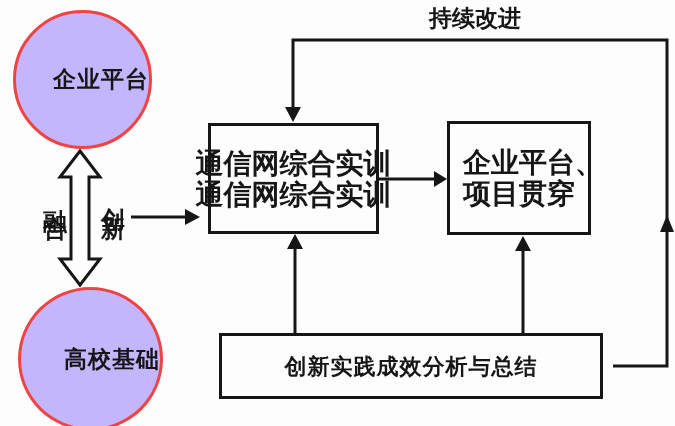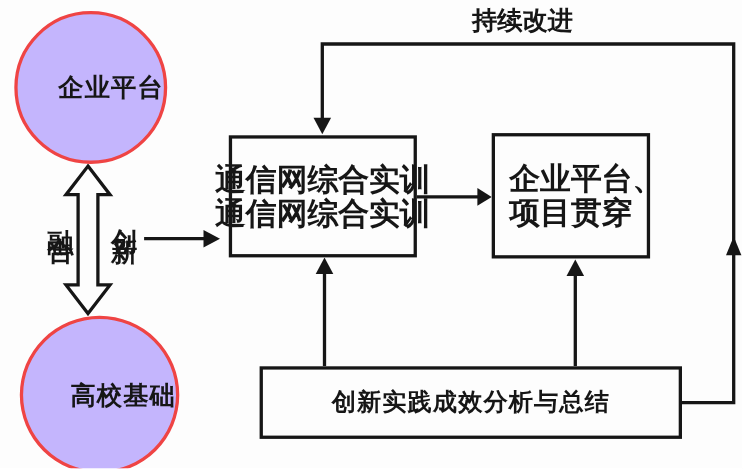--- a/index.html
+++ b/index.html
@@ -51,21 +51,21 @@
     justify-content: center;
   }
   .box .line {
     font-size: 28px;
     font-weight: bold;
     line-height: 31px;
     white-space: nowrap;
   }
   .box-1 { left: 208px; top: 123px; width: 171px; height: 111px; align-items: center; }
   .box-2 { left: 447px; top: 121px; width: 144px; height: 114px; align-items: flex-start; padding-left: 13px; }
-  .box-bottom { left: 236px; top: 333px; width: 384px; height: 66px; align-items: center; }
+  .box-bottom { left: 219px; top: 333px; width: 384px; height: 66px; align-items: center; }
   .box-bottom .line { font-size: 22px; letter-spacing: 1px; }
   .v-label {
     position: absolute;
     writing-mode: vertical-rl;
     font-size: 24px;
     font-weight: bold;
     letter-spacing: 7px;
     white-space: nowrap;
   }
   .v-label-left  { left: 39px;  top: 189px; }

